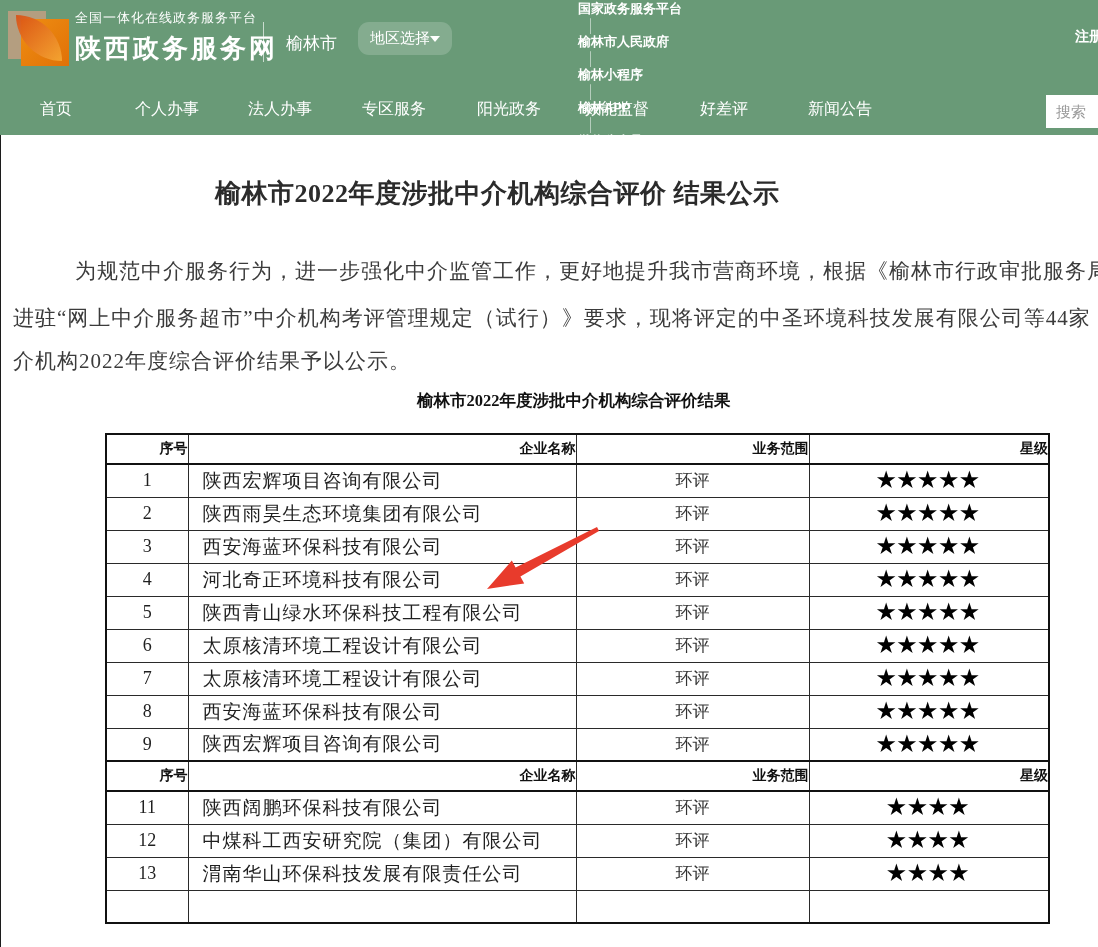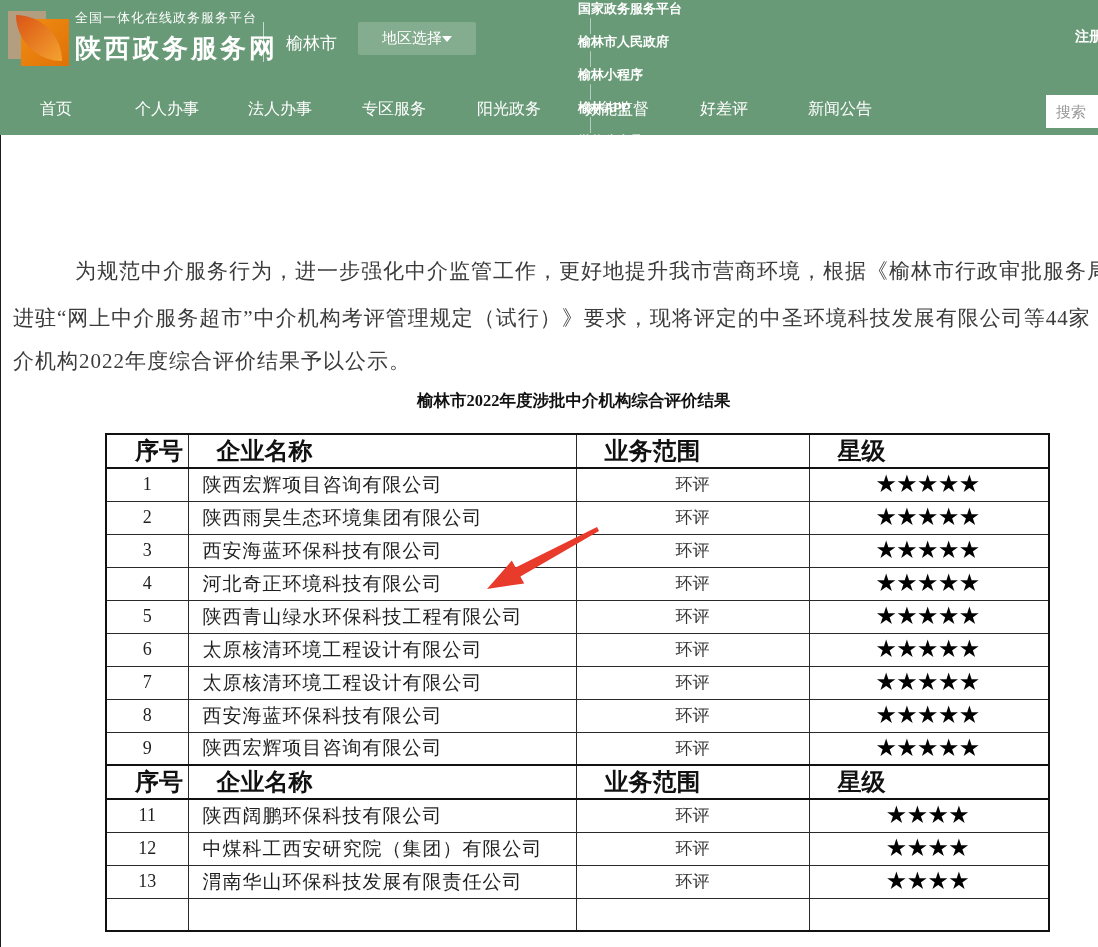--- a/index.html
+++ b/index.html
@@ -14,23 +14,23 @@
   .logo .sq-orange { position:absolute; left:13px; top:14px; width:48px; height:47px;
                      background:linear-gradient(135deg,#ef8e12,#e07107); }
   .logo .leaf { position:absolute; left:8px; top:10px; width:46px; height:46px;
                 background:linear-gradient(135deg,#d94f14,#f5a733);
                 border-radius:0 100% 0 100%; opacity:.92; }
   .brand { position:absolute; left:75px; top:9px; color:#fff; }
   .brand .small { font-size:13px; letter-spacing:1px; }
   .brand .big { font-size:26px; font-weight:bold; letter-spacing:3px; margin-top:4px; }
   .vdiv { position:absolute; left:263px; top:22px; width:1px; height:40px; background:rgba(255,255,255,.65); }
   .city { position:absolute; left:286px; top:32px; color:#fff; font-size:17px; }
-  .region-btn { position:absolute; left:358px; top:22px; height:33px; padding:0 24px;
+  .region-btn { position:absolute; left:358px; top:22px; height:33px; padding:0 12px;
                 background:rgba(255,255,255,.18); color:#fff; font-size:15px;
-                display:flex; align-items:center; border:none; cursor:pointer; border-radius:2px; }
+                display:flex; align-items:center; border:none; cursor:pointer; border-radius:11px; }
   .caret { width:0; height:0; border-left:5px solid transparent; border-right:5px solid transparent;
            border-top:6px solid #fff; display:inline-block; }
   .top-links { position:absolute; left:578px; top:0; height:75px; display:flex; align-items:flex-start;flex-direction:column; }
   .top-links a { color:#fff; font-size:13px; font-weight:600; text-decoration:none; white-space:nowrap; cursor:pointer; }
   .top-links .pipe { color:rgba(255,255,255,.55); margin:0 9px; font-size:13px; }
   .register { position:absolute; left:1075px; top:28px; color:#fff; font-size:14px; font-weight:600;
               white-space:nowrap; cursor:pointer; text-decoration:none; }
 
   
   .nav-item { position:absolute; top:99px; color:#fff; font-size:16px; font-weight:500;
@@ -57,21 +57,21 @@
   table.results { position:absolute; left:105px; top:298px; width:943px;
                   border-collapse:collapse; table-layout:fixed;
                   font-family:"Liberation Serif", serif; }
   table.results col.c0 { width:82px; }
   table.results col.c1 { width:388px; }
   table.results col.c2 { width:233px; }
   table.results col.c3 { width:240px; }
   table.results th, table.results td { border:1px solid #2a2a2a; }
   table.results { border:2px solid #111; }
   table.results th { height:30px; border-top:2px solid #111; border-bottom:2px solid #111;
-                     font-size:24px; font-weight:bold; color:#111; text-align:left;padding-left:28px; }
+                     font-size:14px; font-weight:bold; color:#111; text-align:right;padding-left:28px; }
   table.results td { height:33px; font-size:19px; color:#1f1f1f; text-align:center; }
   table.results td.name { text-align:left; padding-left:14px; letter-spacing:1px; }
   table.results td.no { font-size:18px; }
   table.results td.scope { font-size:17px; color:#333; }
   table.results td.stars { font-size:21px; letter-spacing:2px; color:#000; font-weight:bold; }
 
   .arrow-svg { position:absolute; left:0; top:0; width:1098px; height:947px; pointer-events:none; }
 </style>
 </head>
 <body>
@@ -121,20 +121,21 @@
     <span class="nav-item" style="left:585px">效能监督</span>
     <span class="nav-item" style="left:700px">好差评</span>
     <span class="nav-item" style="left:808px">新闻公告</span>
 
     <input class="search-box" placeholder="搜索" style="">
   </div>
 
   <div class="content">
     <div class="edge-line"></div>
 
+    <h1 class="doc-title">榆林市2022年度涉批中介机构综合评价 结果公示</h1>
 
     <div class="pline l1">为规范中介服务行为，进一步强化中介监管工作，更好地提升我市营商环境，根据《榆林市行政审批服务局关</div>
     <div class="pline l2">进驻“网上中介服务超市”中介机构考评管理规定（试行）》要求，现将评定的中圣环境科技发展有限公司等44家</div>
     <div class="pline l3">介机构2022年度综合评价结果予以公示。</div>
 
     <div class="tbl-caption">榆林市2022年度涉批中介机构综合评价结果</div>
 
     <table class="results">
       <colgroup>
         <col class="c0">

